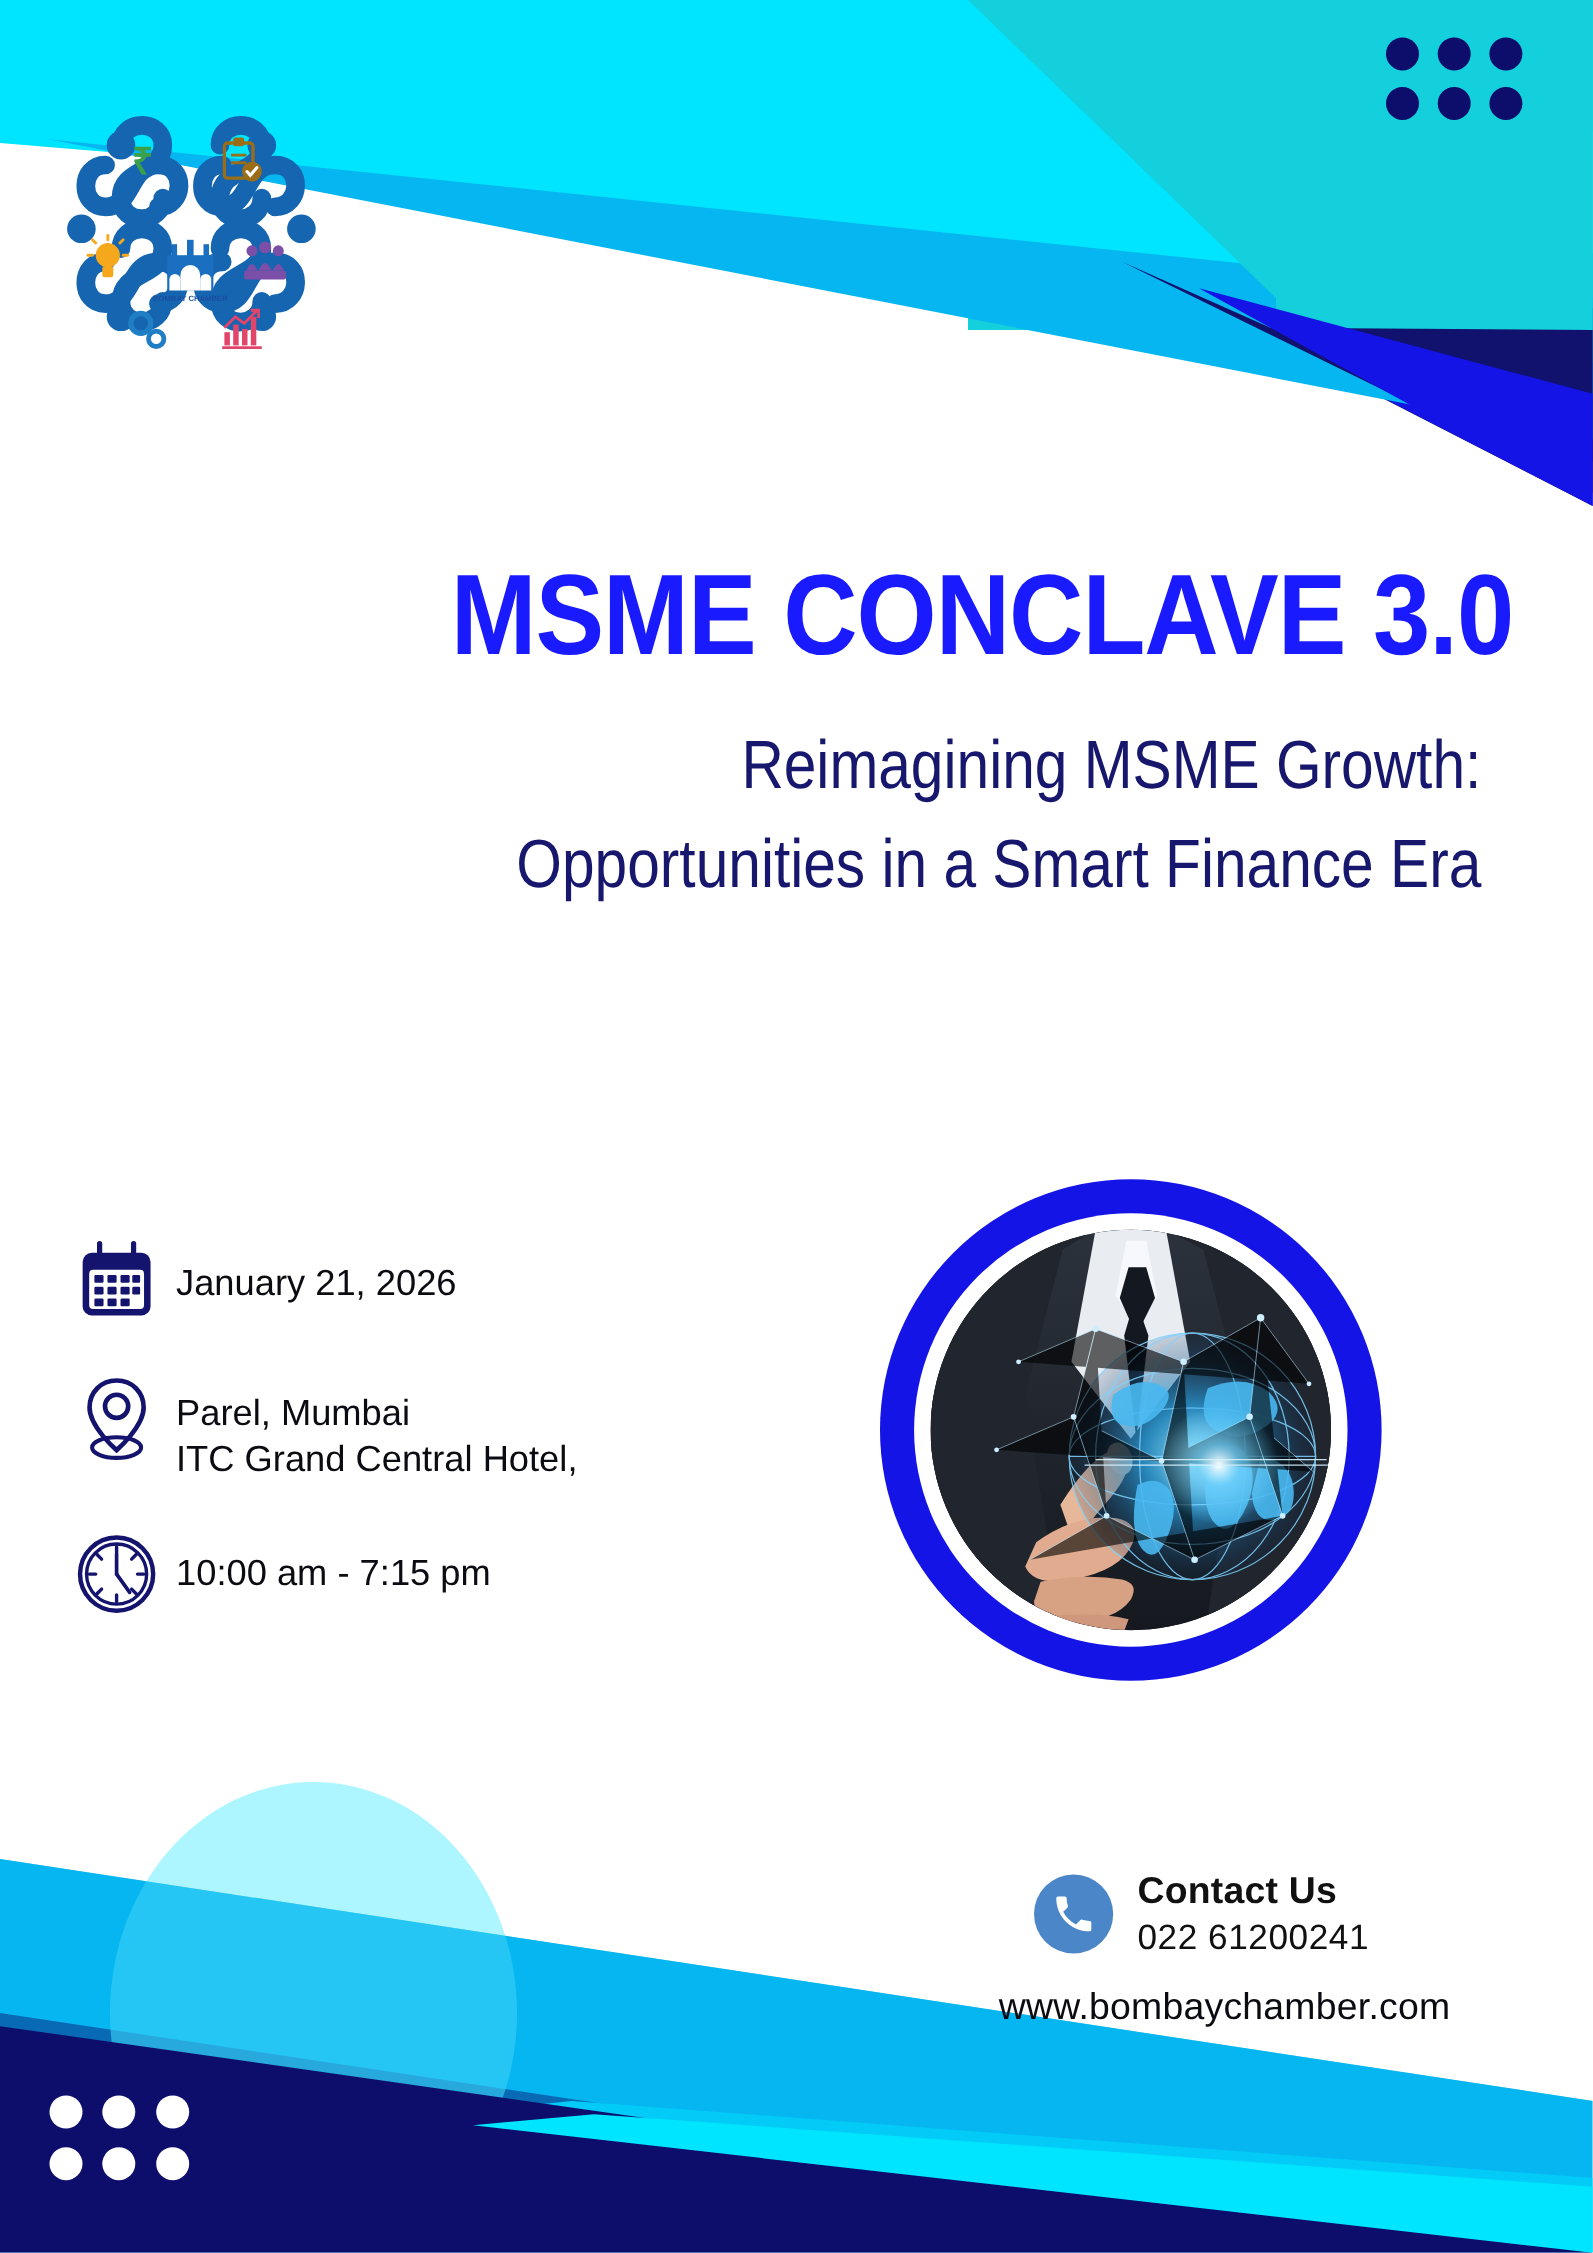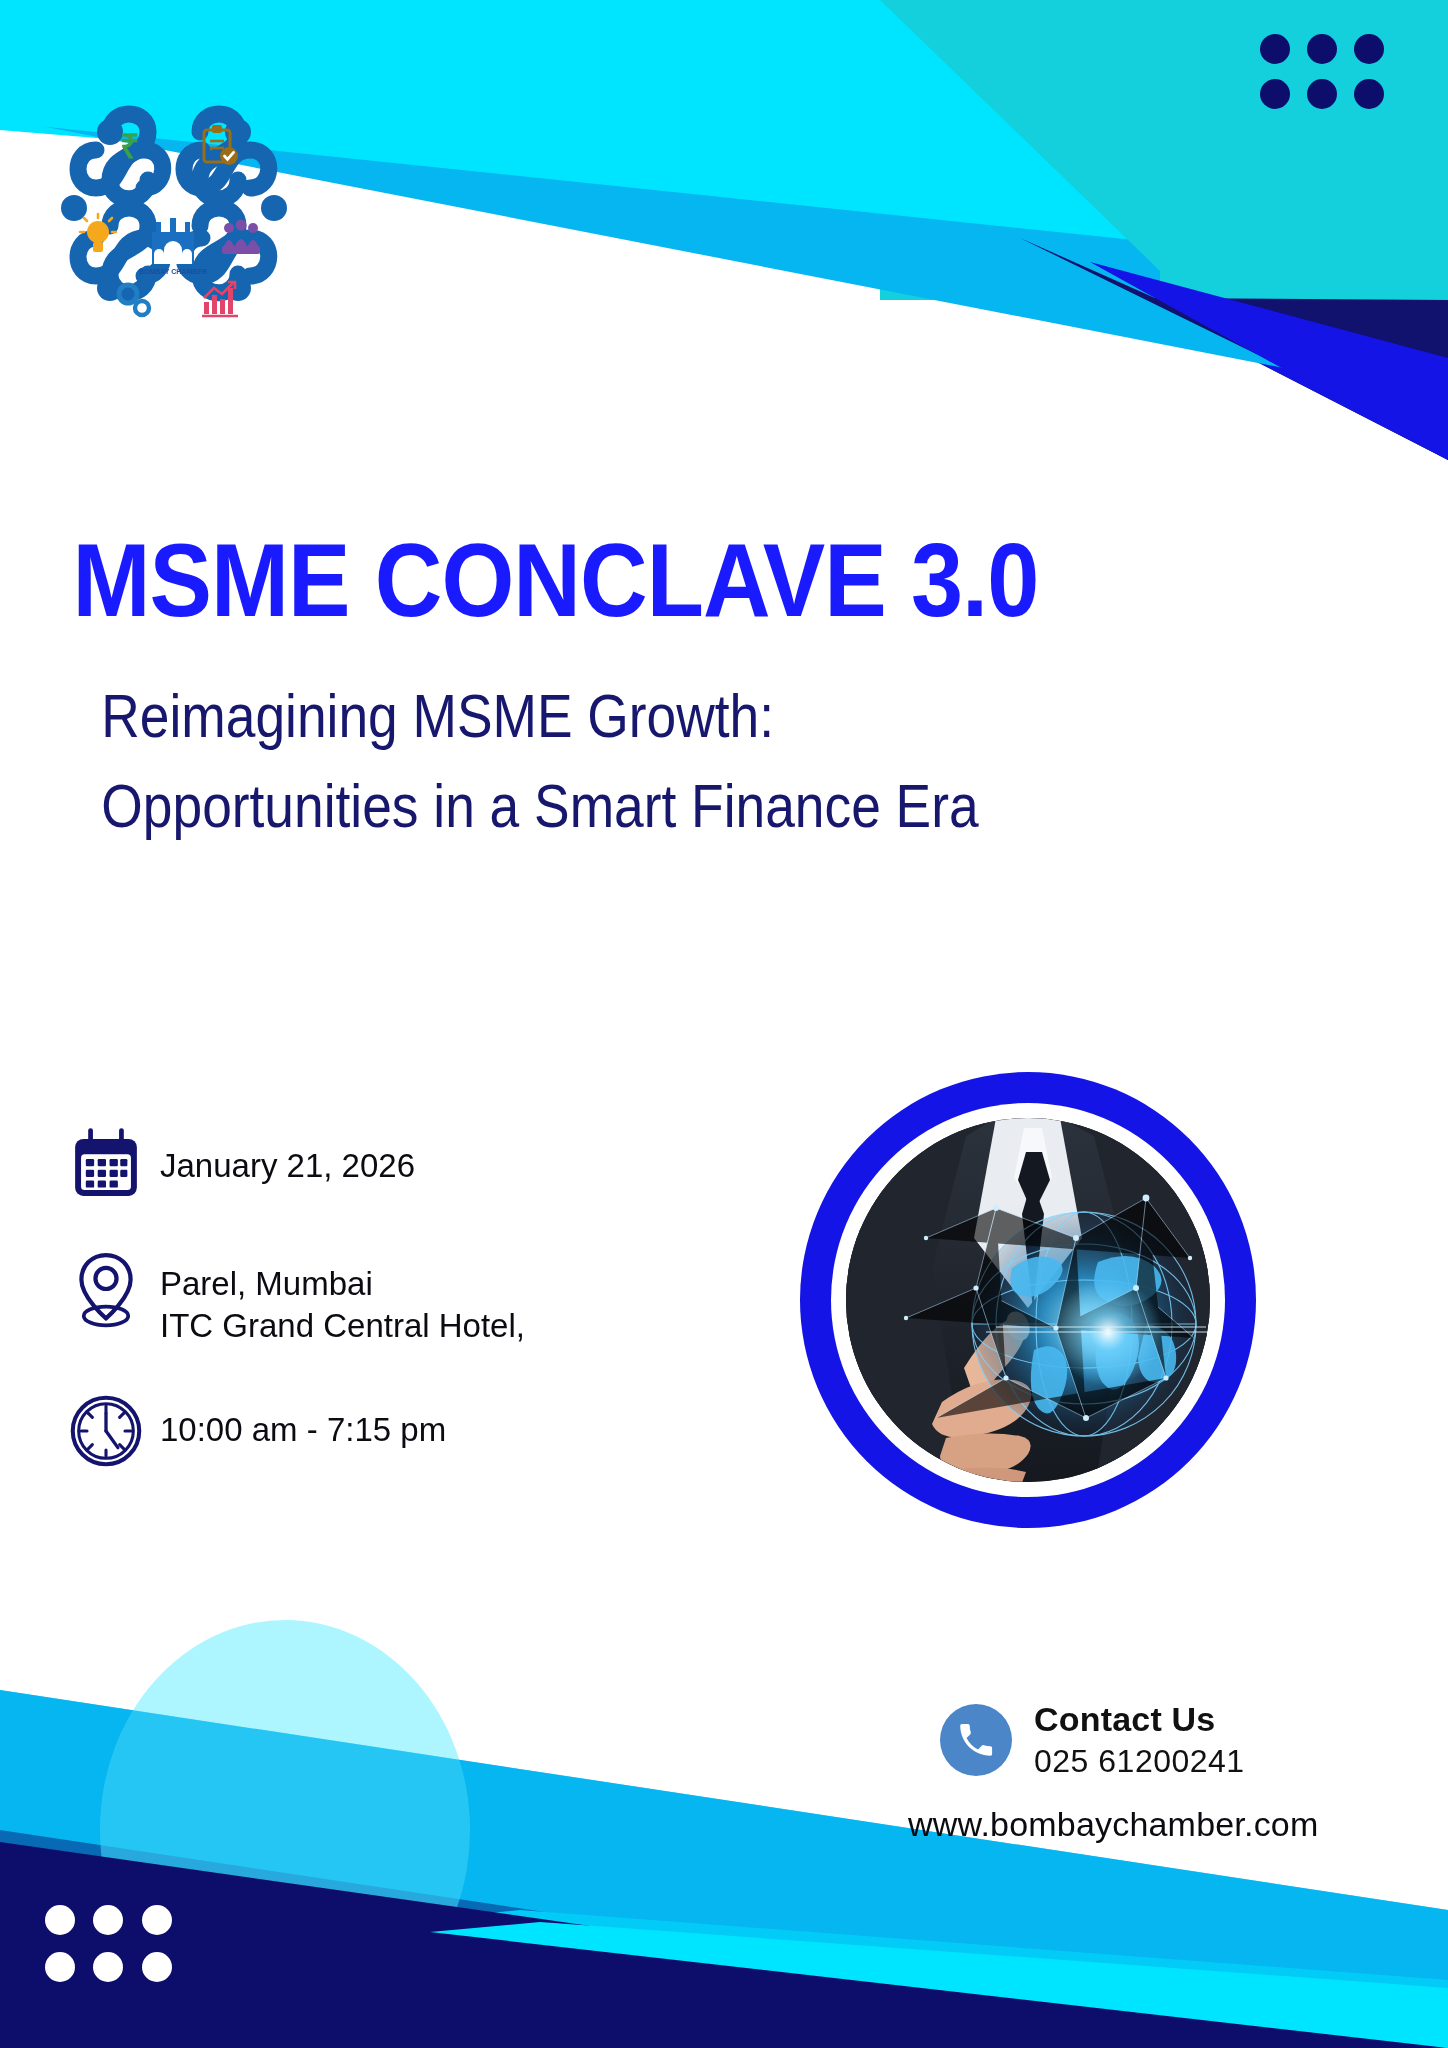--- a/index.html
+++ b/index.html
@@ -16,21 +16,21 @@
             display:grid;grid-template-columns:repeat(3,1fr);grid-template-rows:repeat(2,1fr);}
   #top-dots .dot{width:30px;height:30px;border-radius:50%;background:#0d0d6b;justify-self:center;align-self:center;}
   #bot-dots{top:1896px;left:36px;width:145px;height:95px;
             display:grid;grid-template-columns:repeat(3,1fr);grid-template-rows:repeat(2,1fr);}
   #bot-dots .dot{width:30px;height:30px;border-radius:50%;background:#ffffff;justify-self:center;align-self:center;}
 
   
   #logo{position:absolute;left:52px;top:88px;width:240px;height:230px;}
 
   
-  #title-block{position:absolute;left:0;top:528px;width:1448px;text-align:left;}
+  #title-block{position:absolute;left:0;top:508px;width:1448px;text-align:right;}
   #main-title{font-family:"Liberation Sans Narrow","Liberation Sans",sans-serif;
     font-weight:700;font-size:104px;line-height:1.0;color:#1a1aff;
     letter-spacing:-1px;transform:scaleX(0.90);transform-origin:center;white-space:nowrap;}
   .subtitle{font-family:"Liberation Sans Narrow","Liberation Sans",sans-serif;
     font-weight:400;font-size:62px;line-height:1.35;color:#17176e;
     transform:scaleX(0.86);transform-origin:center;white-space:nowrap;}
   #sub1{margin-top:42px;}
   #sub2{margin-top:6px;}
 
   
@@ -358,20 +358,20 @@
 
   <div id="contact">
     <div id="contact-row">
       <div id="phone-circle">
         <svg width="42" height="42" viewBox="0 0 24 24" fill="#ffffff">
           <path d="M6.6 10.8c1.4 2.8 3.8 5.2 6.6 6.6l2.2-2.2c.3-.3.7-.4 1.1-.2 1.2.4 2.4.6 3.7.6.6 0 1 .4 1 1V20c0 .6-.4 1-1 1C10.7 21 3 13.3 3 3.9c0-.6.4-1 1-1h3.4c.6 0 1 .4 1 1 0 1.3.2 2.5.6 3.7.1.4 0 .8-.2 1.1l-2.2 2.1z"></path>
         </svg>
       </div>
       <div>
         <div id="contact-label">Contact Us</div>
-        <div id="contact-number">025 61200241</div>
+        <div id="contact-number">022 61200241</div>
       </div>
     </div>
   </div>
 
   <div id="website">www.bombaychamber.com</div>
 
 </div>
 
 </body></html>

